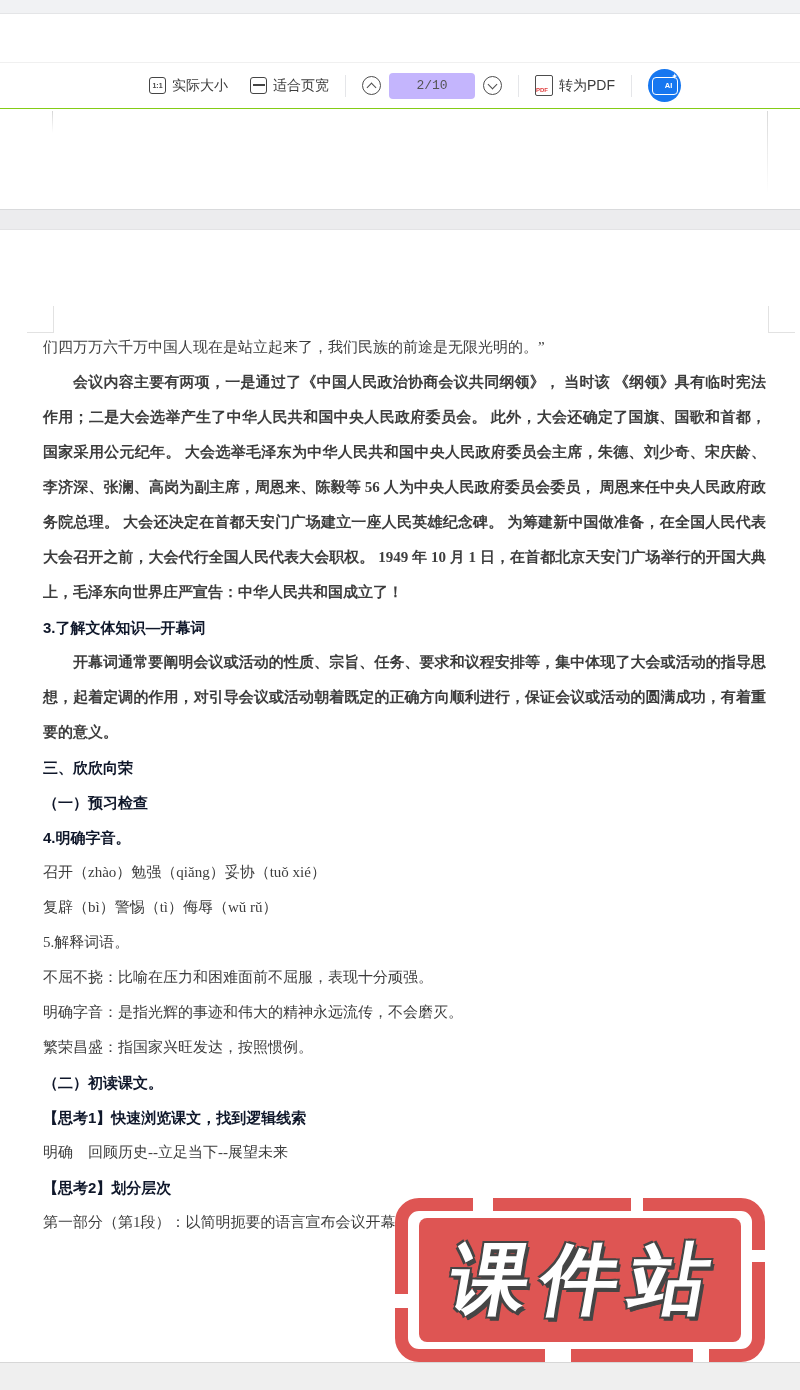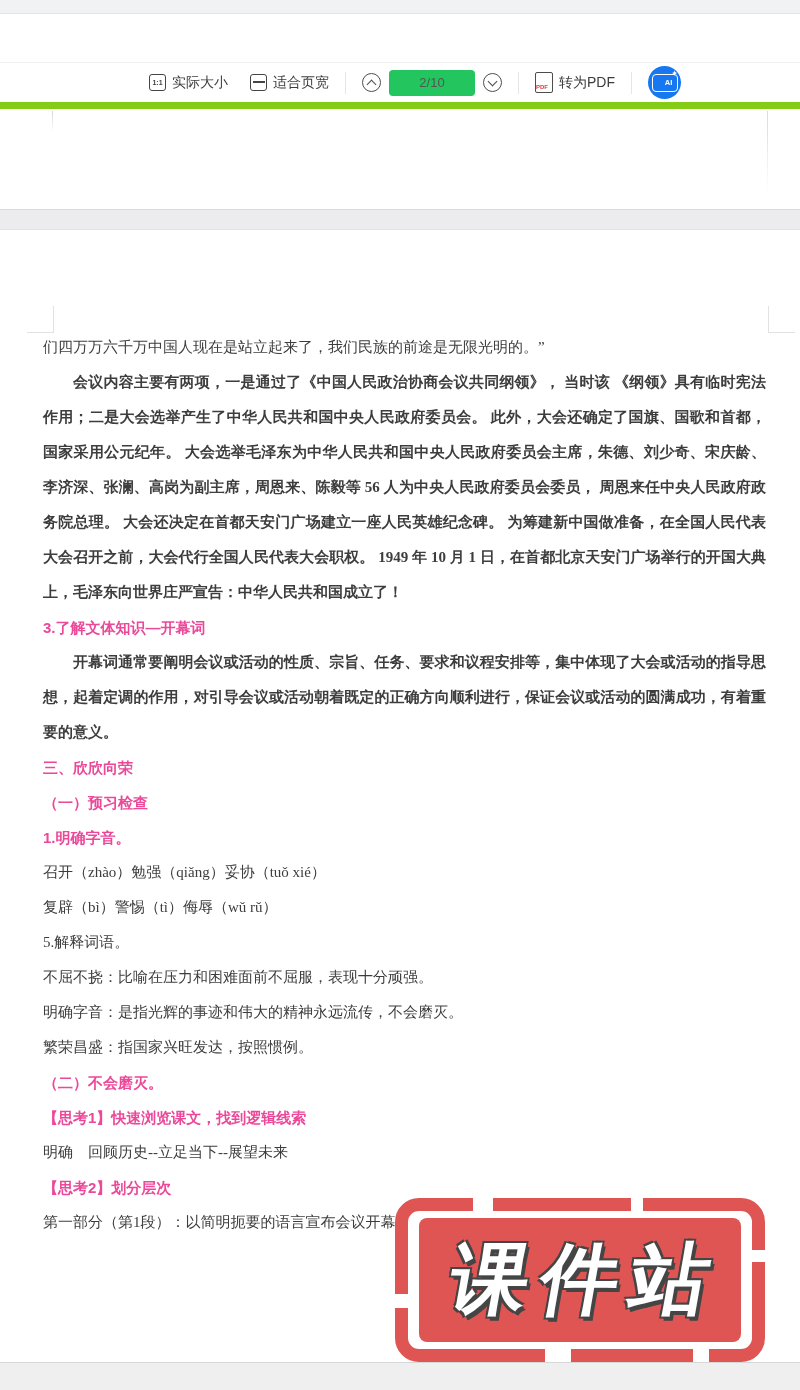--- a/index.html
+++ b/index.html
@@ -11,21 +11,21 @@
   
   .top-strip{
     position:absolute;top:0;left:0;width:800px;height:13px;
     background:#f1f2f4;border-bottom:1px solid #e4e5e7;
   }
   .header-space{
     position:absolute;top:14px;left:0;width:800px;height:48px;background:#ffffff;
   }
   .toolbar{
     position:absolute;top:62px;left:0;width:800px;height:47px;
-    background:#ffffff;border-top:1px solid #f0f0f0;border-bottom:7px solid #84cc16;
+    background:#ffffff;border-top:1px solid #f0f0f0;border-bottom:1px solid #84cc16;
     display:flex;align-items:center;justify-content:center;box-sizing:border-box;
   }
   .toolbar-inner{display:flex;align-items:center;margin-left:30px;}
   .tb-btn{display:flex;align-items:center;gap:6px;cursor:pointer;color:#3c3c3c;font-size:14px;}
   .tb-btn + .tb-btn{margin-left:22px;}
   .tb-divider{width:1px;height:22px;background:#e5e6e9;margin:0 16px;}
   
   .ic-actual{width:15px;height:15px;border:1.5px solid #454545;border-radius:3px;
     display:flex;align-items:center;justify-content:center;
     font-size:7px;font-weight:bold;color:#454545;letter-spacing:0;}
@@ -33,23 +33,23 @@
   .ic-fit{width:15px;height:15px;border:1.5px solid #454545;border-radius:3px;position:relative;}
   .ic-fit::before{content:"";position:absolute;left:1.5px;right:1.5px;top:5.5px;height:2.5px;background:#454545;}
   
   .chev{width:19px;height:19px;border:1.6px solid #4d4d4d;border-radius:50%;
     position:relative;cursor:pointer;box-sizing:border-box;background:#fff;}
   .chev::after{content:"";position:absolute;width:6px;height:6px;
     border-left:1.6px solid #4d4d4d;border-top:1.6px solid #4d4d4d;left:4.6px;}
   .chev.up::after{transform:rotate(45deg);top:6.5px;}
   .chev.down::after{transform:rotate(225deg);top:3.5px;}
   .page-box{
-    width:86px;height:26px;background:#22c55e;border-radius:4px;margin:0 8px;
+    width:86px;height:26px;background:#c4b5fd;border-radius:4px;margin:0 8px;
     display:flex;align-items:center;justify-content:center;
-    font-size:13px;color:#555;cursor:pointer;
+    font-size:13px;color:#555;cursor:pointer;font-family:Liberation Mono, monospace;
   }
   
   .ic-pdf{width:16px;height:19px;border:1.5px solid #4d4d4d;border-radius:2px;position:relative;background:#fff;}
   .ic-pdf .pdf-tag{position:absolute;left:0px;bottom:2px;font-size:6px;font-weight:bold;color:#e03e3e;line-height:6px;}
   
   .ai-btn{width:33px;height:33px;border-radius:50%;background:#1677f0;
     display:flex;align-items:center;justify-content:center;position:relative;cursor:pointer;}
   .ai-box{width:16px;height:16px;border:1.6px solid #ffffff;border-radius:4px;
     display:flex;align-items:center;justify-content:center;
     color:#ffffff;font-size:7.5px;font-weight:bold;padding-left:8px;}
@@ -69,21 +69,21 @@
   .corner-mark.right{left:768px;border-left:1.5px solid #e2e2e2;border-bottom:1.5px solid #e2e2e2;}
   .doc{
     position:absolute;left:43px;top:100px;width:723px;
     font-family:"Liberation Serif","DejaVu Serif",serif;
     font-size:15px;line-height:35px;color:#3d3d3d;
   }
   .blk{margin:0;text-align:justify;}
   .blk.body-indent{text-indent:2em;font-weight:bold;}
   .blk.heading{
     font-family:"Liberation Sans","DejaVu Sans",sans-serif;
-    font-weight:bold;color:#ec4899;text-align:left;
+    font-weight:bold;color:#0f172a;text-align:left;
   }
   
   .stamp{position:absolute;left:395px;top:968px;width:370px;height:164px;z-index:6;}
   .stamp-frame{position:absolute;left:0;top:0;right:0;bottom:0;
     border:13px solid #de5553;border-radius:24px;}
   .stamp-gap{position:absolute;background:#ffffff;}
   .gap-t1{top:0;left:78px;width:20px;height:13px;}
   .gap-t2{top:0;left:236px;width:12px;height:13px;}
   .gap-b1{bottom:0;left:150px;width:26px;height:13px;}
   .gap-b2{bottom:0;left:298px;width:16px;height:13px;}
@@ -156,28 +156,28 @@
   <div class="corner-mark left"></div>
   <div class="corner-mark right"></div>
 
   <div class="doc">
       <div class="blk body">们四万万六千万中国人现在是站立起来了，我们民族的前途是无限光明的。”</div>
       <div class="blk body-indent">会议内容主要有两项，一是通过了《中国人民政治协商会议共同纲领》， 当时该 《纲领》具有临时宪法作用；二是大会选举产生了中华人民共和国中央人民政府委员会。 此外，大会还确定了国旗、国歌和首都，国家采用公元纪年。 大会选举毛泽东为中华人民共和国中央人民政府委员会主席，朱德、刘少奇、宋庆龄、李济深、张澜、高岗为副主席，周恩来、陈毅等 56 人为中央人民政府委员会委员， 周恩来任中央人民政府政务院总理。 大会还决定在首都天安门广场建立一座人民英雄纪念碑。 为筹建新中国做准备，在全国人民代表大会召开之前，大会代行全国人民代表大会职权。 1949 年 10 月 1 日，在首都北京天安门广场举行的开国大典上，毛泽东向世界庄严宣告：中华人民共和国成立了！</div>
       <div class="blk heading">3.了解文体知识—开幕词</div>
       <div class="blk body-indent">开幕词通常要阐明会议或活动的性质、宗旨、任务、要求和议程安排等，集中体现了大会或活动的指导思想，起着定调的作用，对引导会议或活动朝着既定的正确方向顺利进行，保证会议或活动的圆满成功，有着重要的意义。</div>
       <div class="blk heading">三、欣欣向荣</div>
       <div class="blk heading">（一）预习检查</div>
-      <div class="blk heading">1.明确字音。</div>
+      <div class="blk heading">4.明确字音。</div>
       <div class="blk body">召开（zhào）勉强（qiǎng）妥协（tuǒ xié）</div>
       <div class="blk body">复辟（bì）警惕（tì）侮辱（wǔ rǔ）</div>
       <div class="blk body">5.解释词语。</div>
       <div class="blk body">不屈不挠：比喻在压力和困难面前不屈服，表现十分顽强。</div>
       <div class="blk body">明确字音：是指光辉的事迹和伟大的精神永远流传，不会磨灭。</div>
       <div class="blk body">繁荣昌盛：指国家兴旺发达，按照惯例。</div>
-      <div class="blk heading">（二）不会磨灭。</div>
+      <div class="blk heading">（二）初读课文。</div>
       <div class="blk heading">【思考1】快速浏览课文，找到逻辑线索</div>
       <div class="blk body">明确　回顾历史--立足当下--展望未来</div>
       <div class="blk heading">【思考2】划分层次</div>
       <div class="blk body">第一部分（第1段）：以简明扼要的语言宣布会议开幕。</div>
     </div>
 
   <div class="stamp">
     <div class="stamp-frame"></div>
     <div class="stamp-gap gap-t1"></div>
     <div class="stamp-gap gap-t2"></div>

